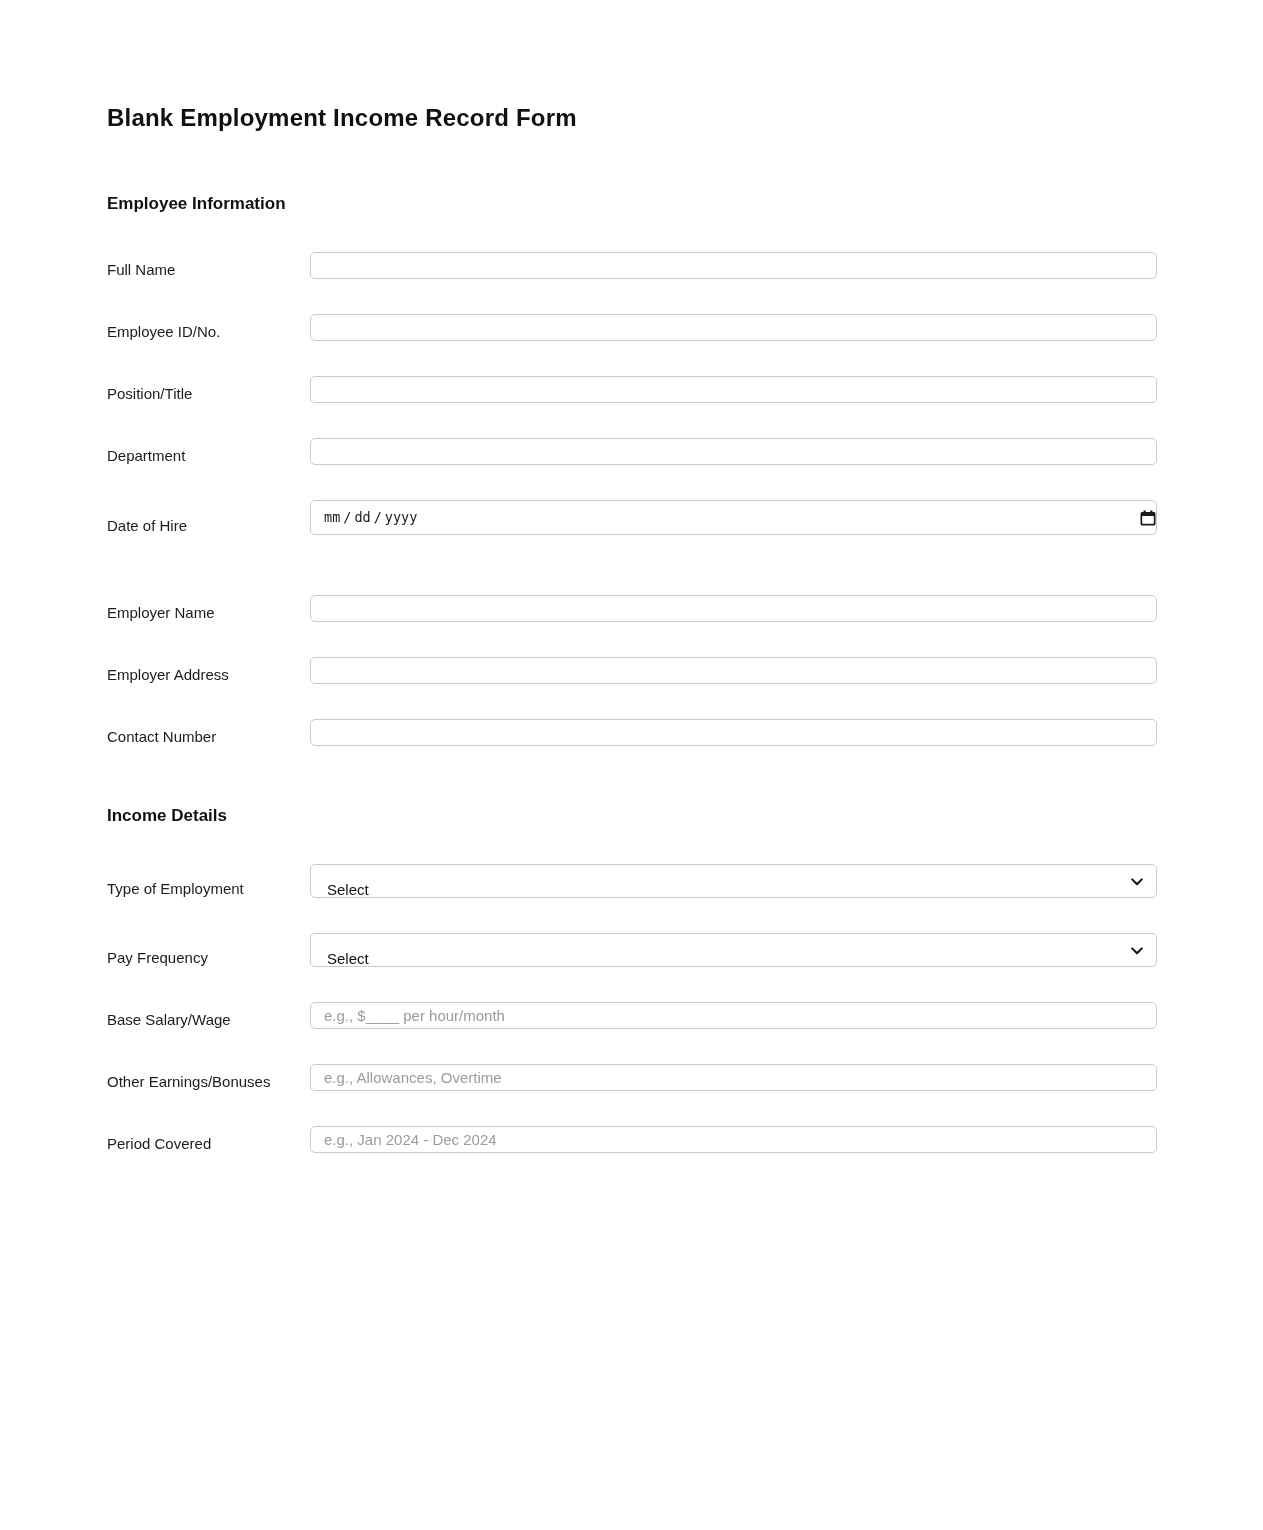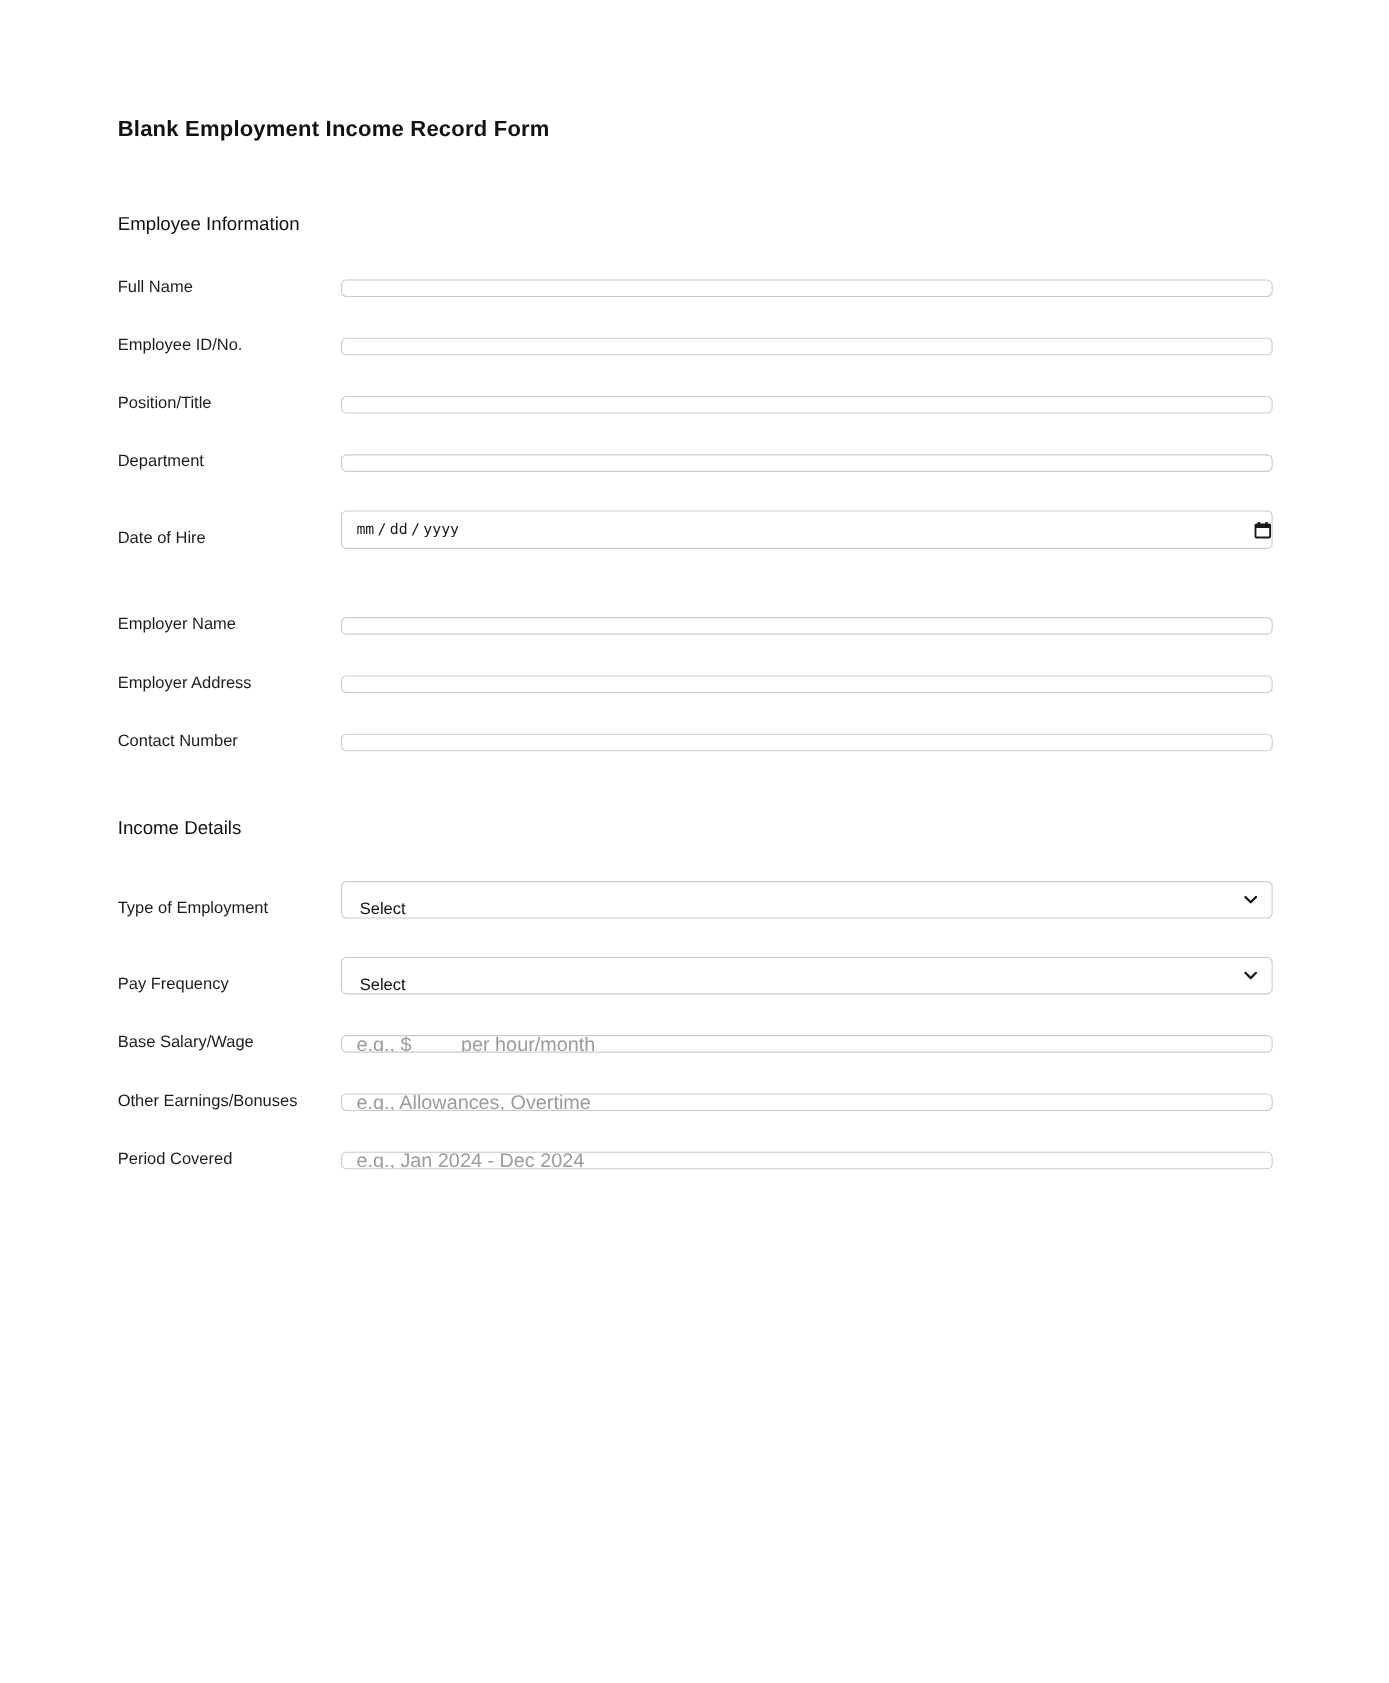--- a/index.html
+++ b/index.html
@@ -11,35 +11,35 @@
   }
   body { width: 1263px; min-height: 1530px; }
 
   .container {
     width: 1050px;
     margin-left: 107px;
   }
 
   .page-title {
     margin: 104px 0 0 0;
-    font-size: 20px;
+    font-size: 24px;
     line-height: 28px;
     font-weight: 700;
     color: #111111;
     letter-spacing: 0.2px;
   }
 
   .section { margin-top: 62px; }
   .section + .section { margin-top: 60px; }
 
   .section-heading {
     margin: 0 0 38px 0;
     font-size: 17px;
     line-height: 20px;
-    font-weight: 400;
+    font-weight: 700;
     color: #111111;
   }
 
   .form-row {
     display: flex;
     align-items: flex-end;
     margin-bottom: 35px;
   }
   .form-row:last-child { margin-bottom: 0; }
 
@@ -53,25 +53,25 @@
   }
 
   .field-control {
     flex: 1;
     position: relative;
   }
 
   .text-input {
     display: block;
     width: 100%;
-    height: 16px;
+    height: 27px;
     border: 1px solid #cbcbcb;
     border-radius: 5px;
     padding: 0 13px;
-    font-size: 18px;
+    font-size: 15px;
     font-family: "Liberation Sans", sans-serif;
     color: #222222;
     background: #ffffff;
     outline: none;
   }
   .text-input::placeholder {
     color: #9b9b9b;
     opacity: 1;
   }
 

